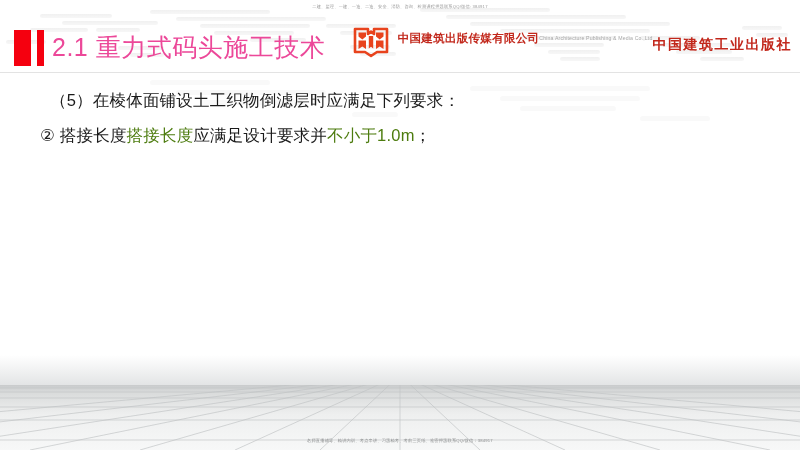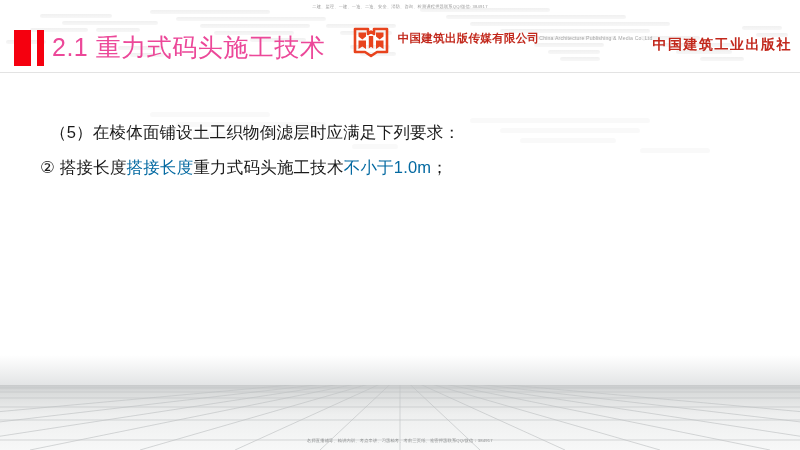--- a/index.html
+++ b/index.html
@@ -139,21 +139,20 @@
   }
 
   
   .body-area {
     position: absolute;
     left: 0;
     top: 74px;
     width: 720px;
     height: 311px;
     background: #ffffff;
-    margin-top: 32px;
   }
   .body-map-wm {
     position: absolute;
     left: 0; top: -74px;
     width: 800px; height: 240px;
     opacity: 0.35;
     pointer-events: none;
   }
 
   .lines {
@@ -166,21 +165,21 @@
     font-size: 16.5px;
     line-height: 35px;
     color: #1a1a1a;
     white-space: nowrap;
     letter-spacing: 0.2px;
   }
   .line.indent {
     padding-left: 10px;
   }
   .hl-red {
-    color: #0369a1;
+    color: #4d7c0f;
   }
 
   
   .floor {
     position: absolute;
     left: 0;
     top: 385px;
     width: 800px;
     height: 65px;
     overflow: hidden;
@@ -324,21 +323,21 @@
     </div>
 
     <div class="lines">
 
       <div class="line indent">
         <span>（5）在棱体面铺设土工织物倒滤层时应满足下列要求：</span>
       </div>
 
 
       <div class="line">
-        <span>② 搭接长度</span><span class="hl-red">搭接长度</span><span>重力式码头施工技术</span><span class="hl-red">不小于1.0m</span><span>；</span>
+        <span>② 搭接长度</span><span class="hl-red">搭接长度</span><span>应满足设计要求并</span><span class="hl-red">不小于1.0m</span><span>；</span>
       </div>
 
 
     </div>
   </div>
 
   <div class="wall-shadow"></div>
   <div class="floor-band"></div>
 
   <div class="floor">

